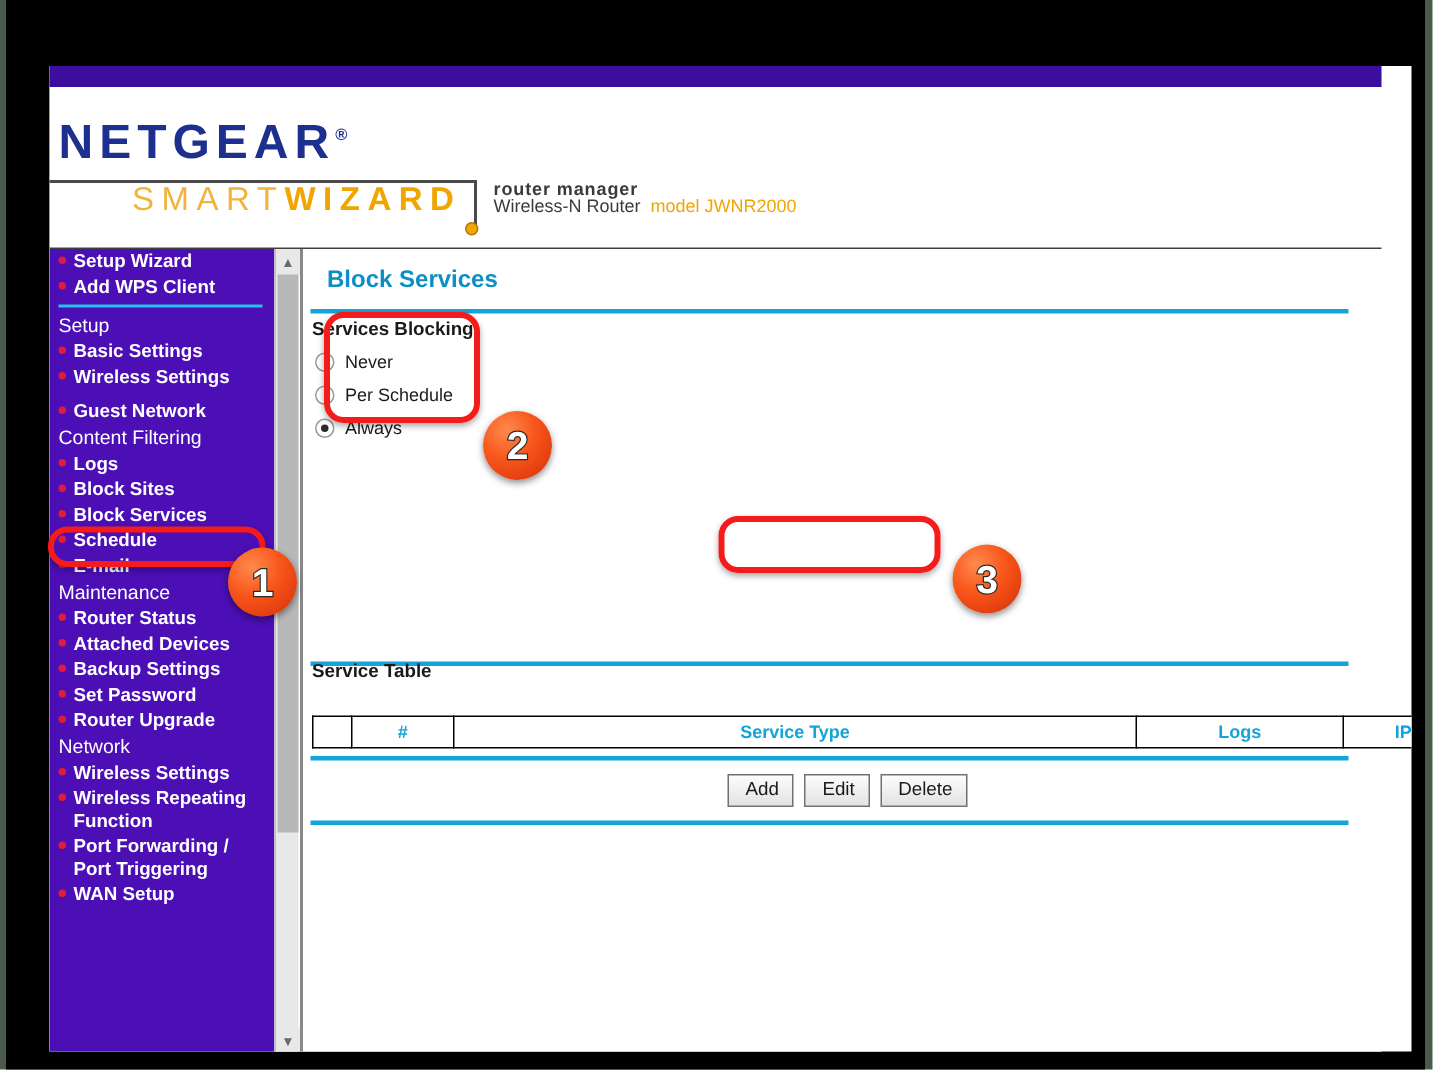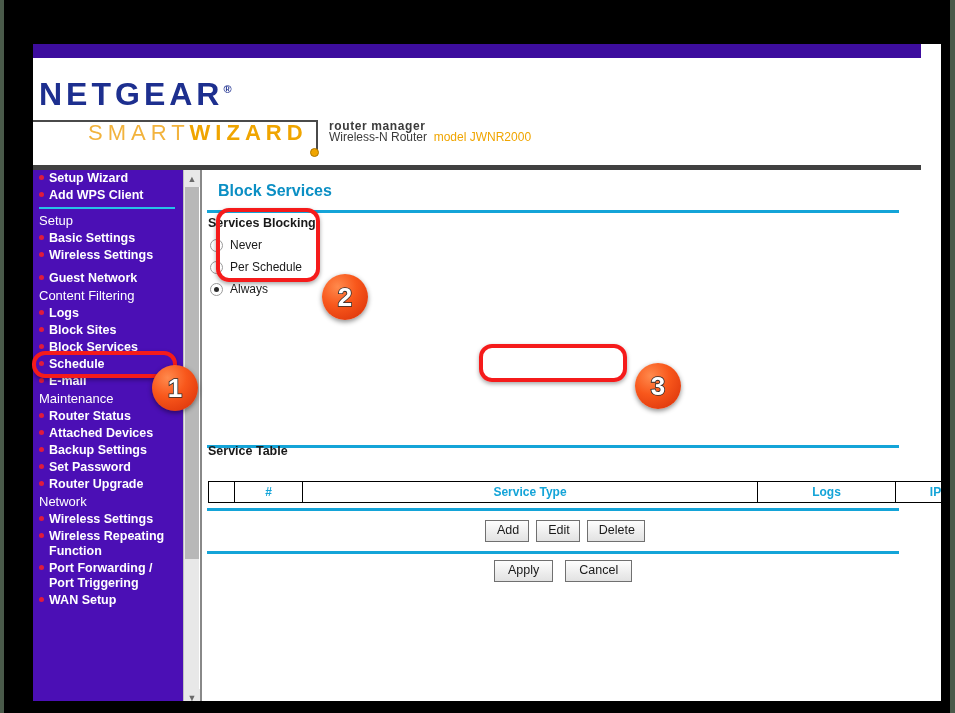--- a/index.html
+++ b/index.html
@@ -85,21 +85,21 @@
     font-size: 12px; color: #3b3b3b;
     white-space: nowrap;
   }
   #hdr-model-line .model-hl { color: #f0a500; }
 
   
   #content-area {
     position: absolute; left: 0; top: 121px;
     width: 888px; height: 536px;
     background: #ffffff;
-    border-top: 5px solid #404040;
+    border-top: 1px solid #404040;
   }
 
   
   #sidebar {
     position: absolute; left: 0; top: 0;
     width: 150px; height: 536px;
     background: #4b0fb5;
     overflow: hidden;
   }
   #sidebar-inner { position: absolute; left: 0; top: 0; width: 150px; }
@@ -389,24 +389,20 @@
       <div class="hr-cyan" id="hr-3"></div>
 
       <div id="table-actions">
         <button class="btn">Add</button>
         <button class="btn">Edit</button>
         <button class="btn">Delete</button>
       </div>
 
       <div class="hr-cyan" id="hr-4"></div>
 
-      <div id="form-actions">
-        <button class="btn">Apply</button>
-        <button class="btn">Cancel</button>
-      </div>
 
     </section>
   </div>
 </div>
 
 <div class="annot-box" id="annot-box-1"></div>
 <div class="annot-box" id="annot-box-2"></div>
 <div class="annot-box" id="annot-box-3"></div>
 
 <div class="badge" id="badge-1">

